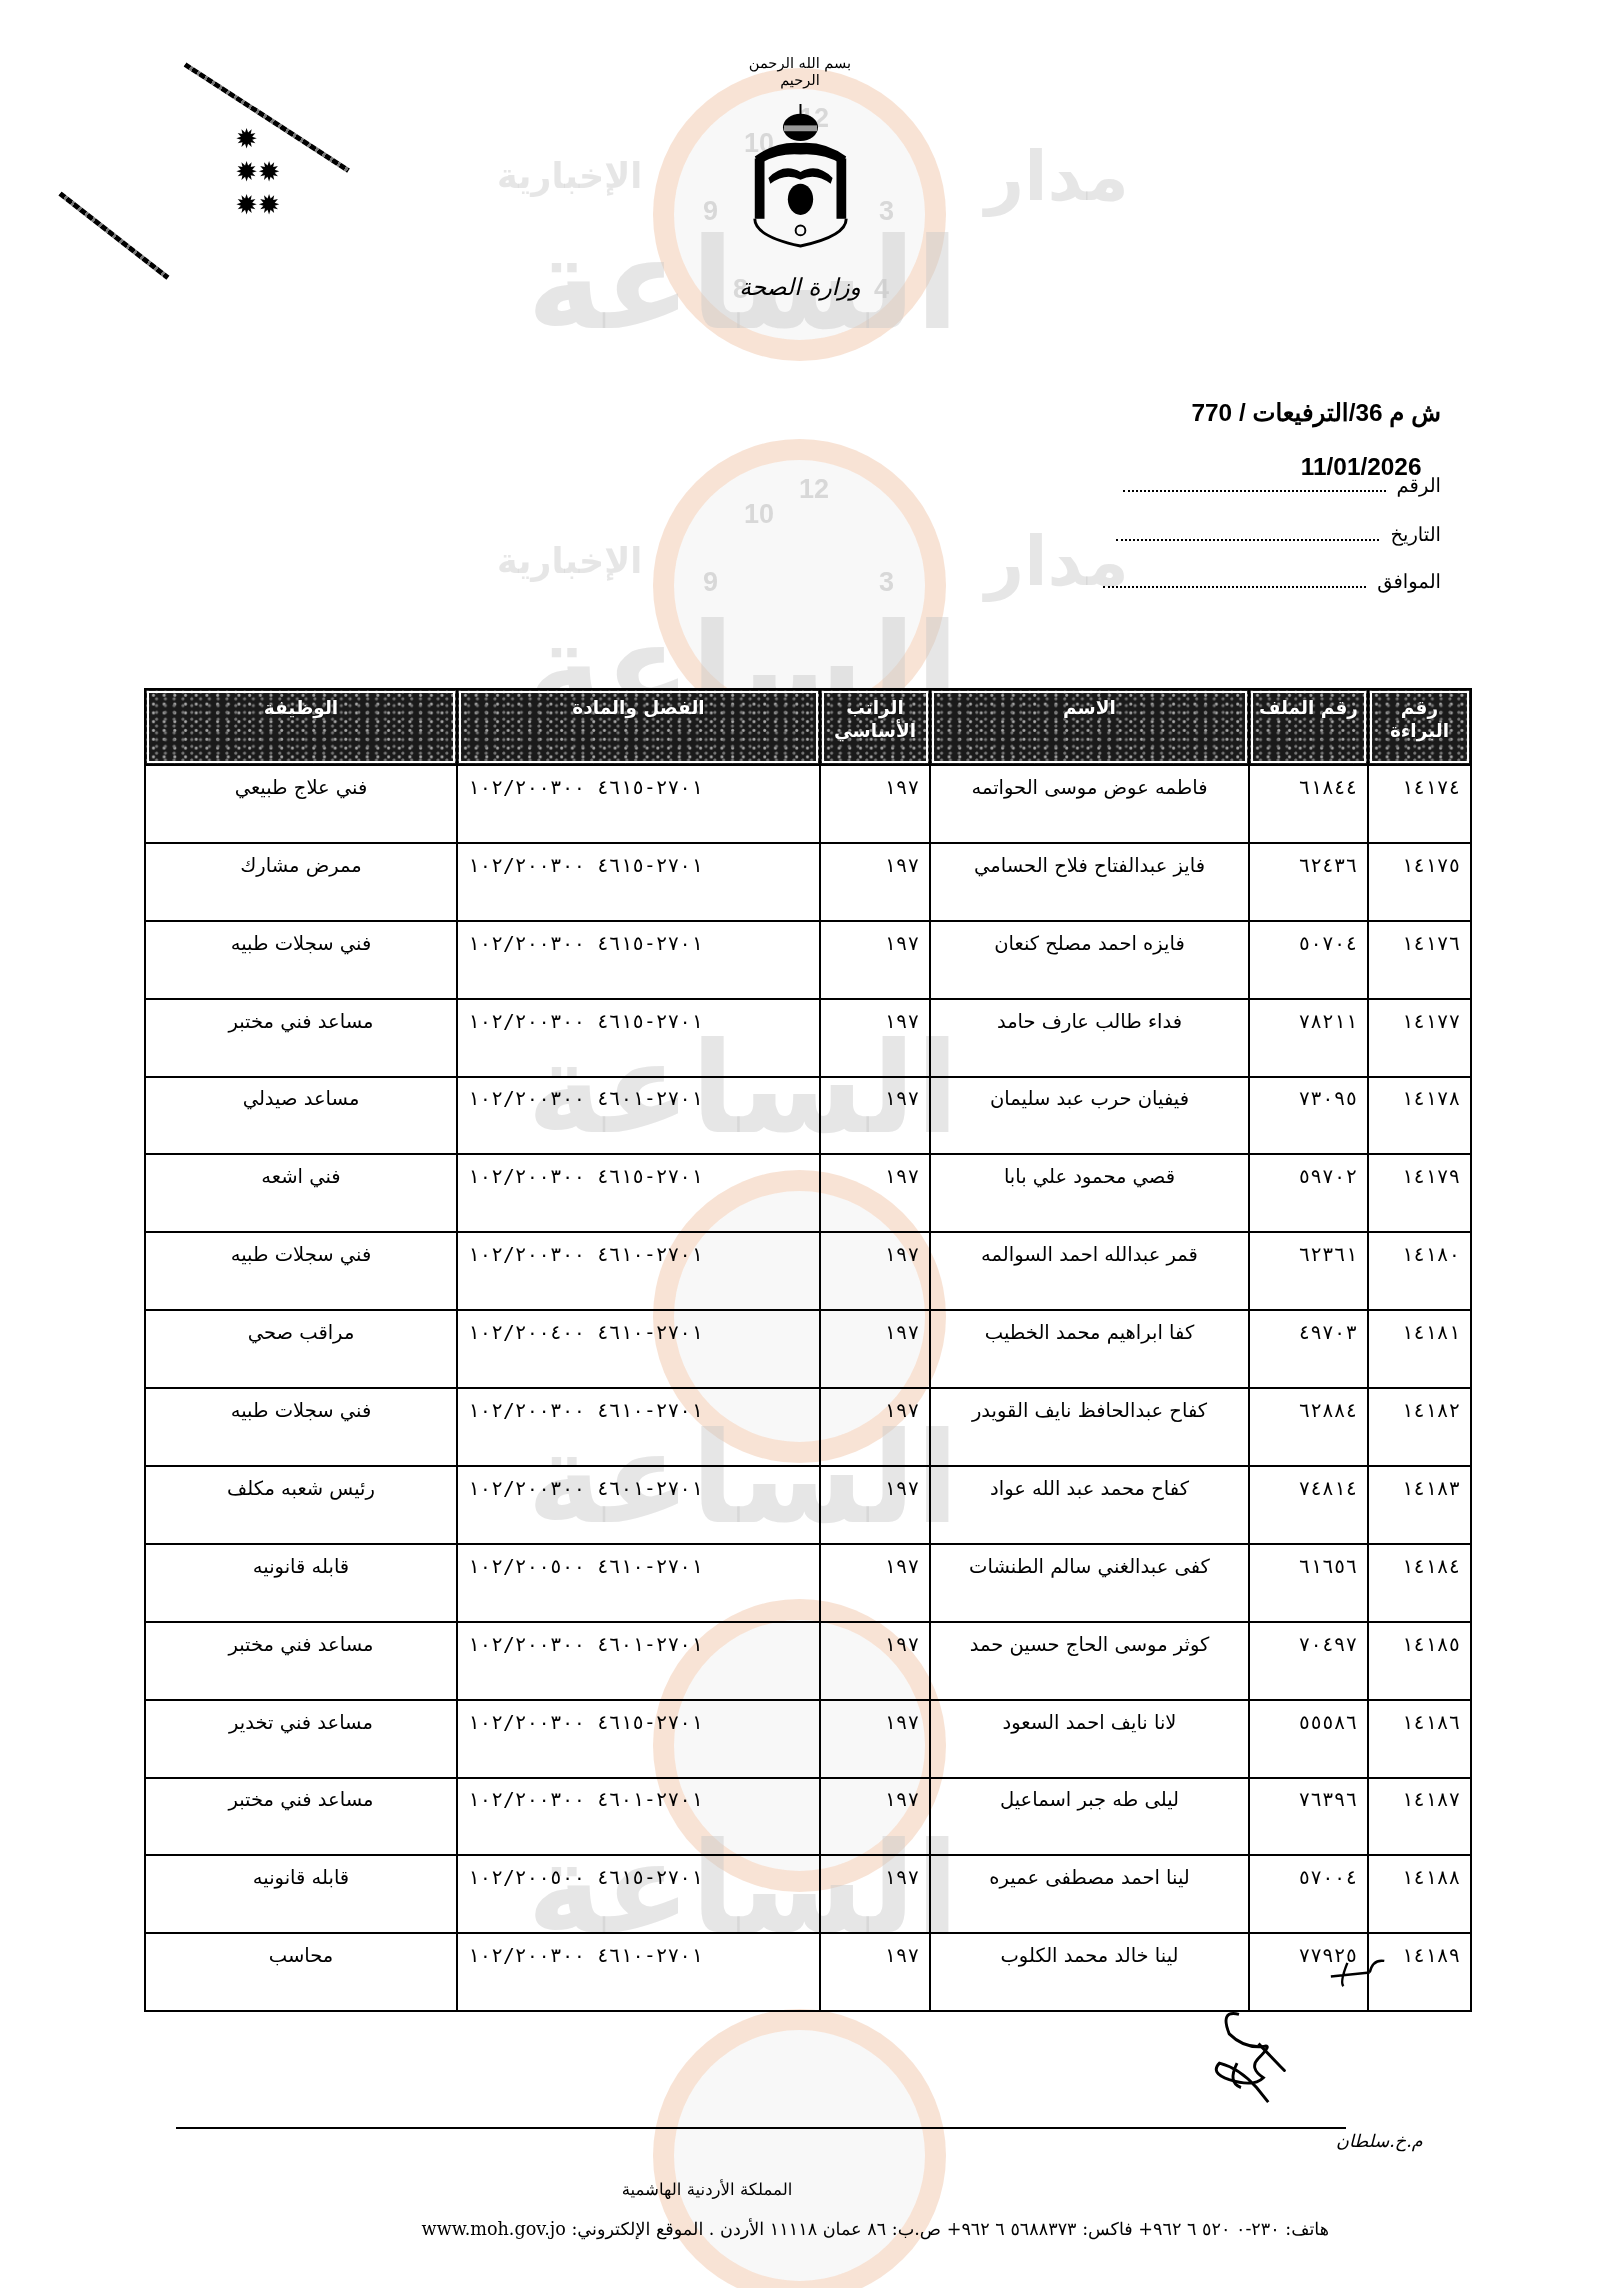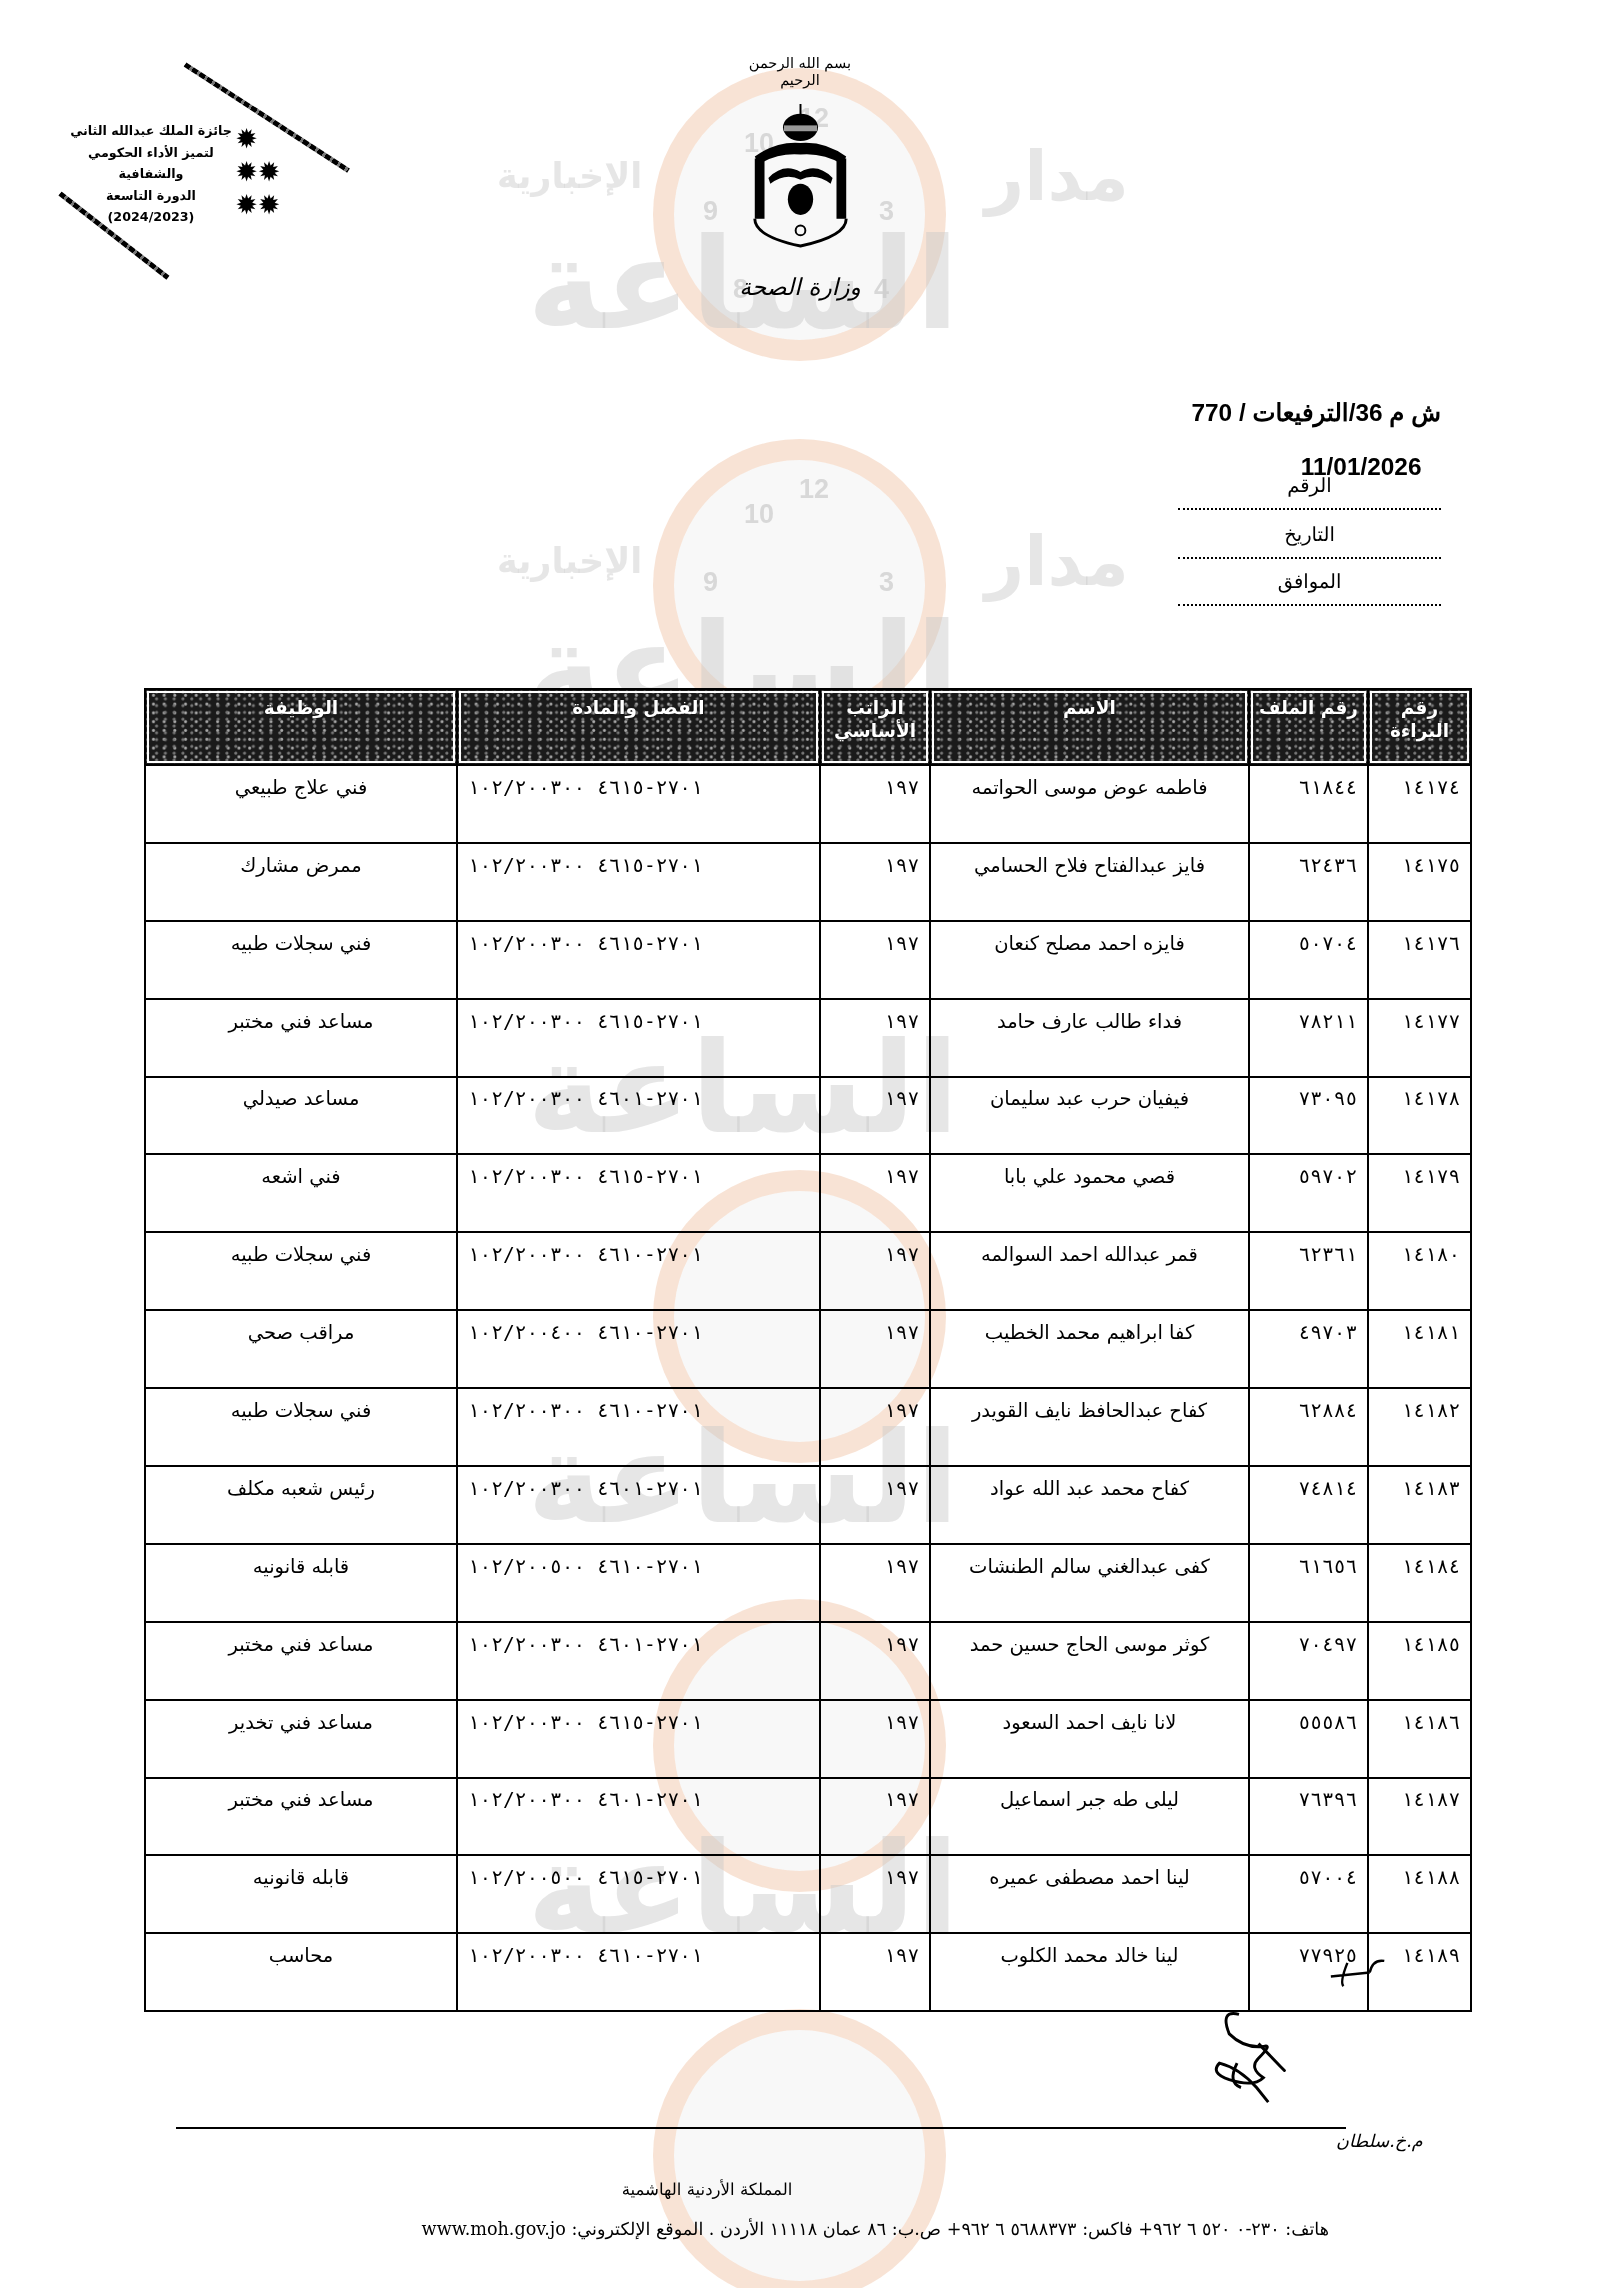--- a/index.html
+++ b/index.html
@@ -44,21 +44,21 @@
   .crest { width: 107px; height: 146px; margin: 13.7px auto 0; }
   .ministry { font-family: "DejaVu Serif", serif; font-size: 23.4px; font-style: italic; direction: rtl; margin-top: 21.5px; }
 
   
   .ref {
     position: absolute; right: 156px; top: 398px; direction: rtl;
     font-family: "Liberation Sans", sans-serif;
   }
   .ref .num { position: absolute; right: 0; top: 0; white-space: nowrap; font-size: 24.4px; font-weight: bold; }
   .ref .date { position: absolute; right: 19.5px; top: 55px; white-space: nowrap; font-size: 24.4px; font-weight: bold; }
-  .meta-row { position: absolute; right: 0; white-space: nowrap; display: flex; align-items: center; gap: 11px; font-size: 19.5px; flex-direction: column; }
+  .meta-row { position: absolute; right: 0; white-space: nowrap; display: flex; align-items: flex-end; gap: 11px; font-size: 19.5px; }
   .meta-row .dots { width: 263px; border-bottom: 2px dotted #000; height: 0; margin-bottom: 4.9px; }
 
   
   table.grid {
     position: absolute; left: 144px; top: 688px; width: 1326px;
     border-collapse: collapse; direction: rtl; table-layout: fixed;
   }
   table.grid th, table.grid td { border: 2px solid #000; }
   table.grid th {
     height: 74px; padding: 0 5.9px; vertical-align: top;
@@ -119,26 +119,20 @@
   <div class="wm wm-text" style="left:985px;top:522px;font-size:68px;">مدار</div>
   <div class="wm wm-text" style="left:497px;top:541px;font-size:35px;">الإخبارية</div>
   <div class="wm wm-text" style="left:527px;top:595px;font-size:127px;">الساعة</div>
   <div class="wm wm-text" style="left:527px;top:1014px;font-size:127px;">الساعة</div>
   <div class="wm wm-text" style="left:527px;top:1404px;font-size:127px;">الساعة</div>
   <div class="wm wm-text" style="left:527px;top:1814px;font-size:127px;">الساعة</div>
 
   <div class="award">
     <div class="stripe" style="left:117px;top:-31px;width:195px;transform:rotate(33deg);"></div>
     <div class="stripe" style="left:-7.8px;top:98px;width:137px;transform:rotate(38deg);"></div>
-    <div class="lines">
-      <div>جائزة الملك عبدالله الثاني</div>
-      <div>لتميز الأداء الحكومي والشفافية</div>
-      <div>الدورة التاسعة</div>
-      <div style="direction:ltr;">(2024/2023)</div>
-    </div>
     <div class="stars">
       <div>✹</div>
       <div>✹✹</div>
       <div>✹✹</div>
     </div>
   </div>
 
   <div class="emblem">
     <div class="basmala">بسم الله الرحمن الرحيم</div>
     <svg class="crest" viewBox="0 0 110 150">

